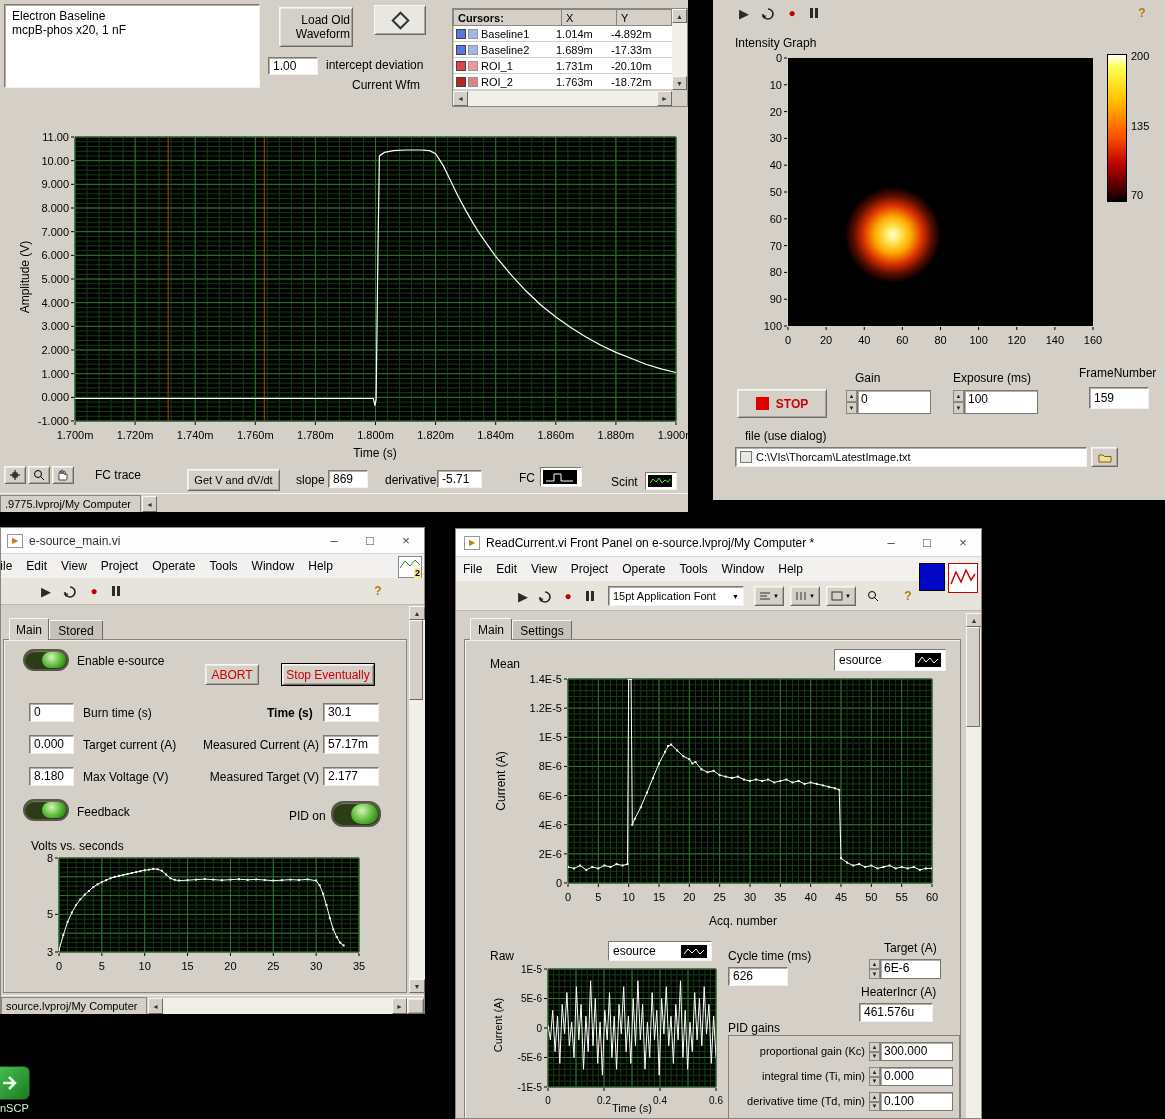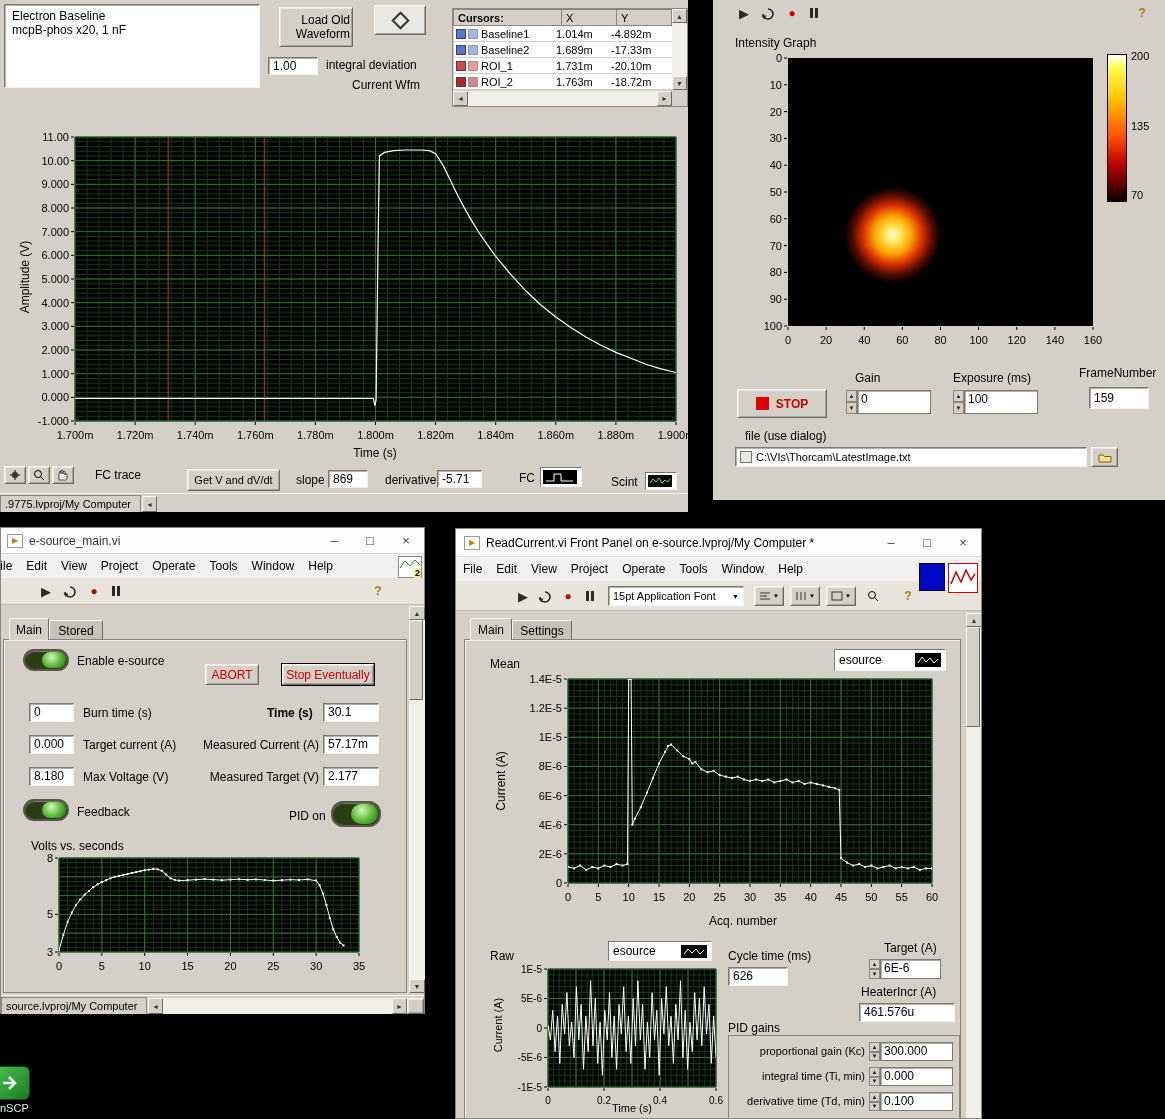--- a/index.html
+++ b/index.html
@@ -55,21 +55,21 @@
 <div class="window" id="w1" style="left:0;top:0;width:688px;height:512px;border:none">
   <div class="sunken" style="position:absolute;left:4px;top:4px;width:256px;height:84px;padding:4px 7px">
     <div>Electron Baseline</div>
     <div>mcpB-phos x20, 1 nF</div>
   </div>
   <div class="btn raised" style="left:279px;top:7px;width:74px;height:40px;padding:2px">Load Old Waveform</div>
   <div class="btn raised" style="left:374px;top:5px;width:52px;height:30px;background:#e9e7e2">
     <span style="display:block;width:13px;height:13px;border:2px solid #333;transform:rotate(45deg)"></span>
   </div>
   <div class="sunken input" style="left:268px;top:57px;width:50px;height:18px">1.00</div>
-  <div class="lbl" style="left:326px;top:58px">integral deviation</div>
+  <div class="lbl" style="left:326px;top:58px">intercept deviation</div>
   <div class="lbl" style="left:352px;top:78px;width:68px;text-align:right">Current Wfm</div>
 
   <div style="position:absolute;left:452px;top:8px;width:236px;height:99px;border:1px solid #8b877f;background:#d4d0c8">
     <div class="cur-h b" style="left:0;top:0;width:109px">Cursors:</div>
     <div class="cur-h" style="left:108px;top:0;width:56px;justify-content:flex-start">X</div>
     <div class="cur-h" style="left:163px;top:0;width:56px;justify-content:flex-start">Y</div>
 
     <div class="cur-row" style="top:17px">
       <span class="cur-ic" style="background-color: rgb(85, 119, 221);"></span>
       <span class="cur-ic" style="opacity: 0.55; background-color: rgb(85, 119, 221);"></span>
@@ -1161,21 +1161,21 @@
 
   <div class="lbl" style="left:428px;top:412px">Target (A)</div>
   <div class="spinner" style="left:413px;top:430px;width:72px;height:20px">
     <div class="spin-arrows">
         <span>▲</span>
         <span>▼</span>
       </div>
     <div class="spin-val">6E-6</div>
   </div>
   <div class="lbl" style="left:405px;top:456px">HeaterIncr (A)</div>
-  <div class="sunken input" style="left:403px;top:474px;width:96px;height:19px">461.576u</div>
+  <div class="sunken input" style="left:403px;top:474px;width:74px;height:19px">461.576u</div>
 
   <div class="lbl" style="left:272px;top:492px">PID gains</div>
   <div style="position:absolute;left:272px;top:506px;width:232px;height:84px;border:1px solid #87837b;background:#d4d0c8">
     <div class="lbl" style="left:2px;top:9px;width:134px;text-align:right;font-size:11px">proportional gain (Kc)</div>
     <div class="spinner" style="left:140px;top:6px;width:84px;height:19px">
       <div class="spin-arrows">
           <span>▲</span>
           <span>▼</span>
         </div>
       <div class="spin-val">300.000</div>

